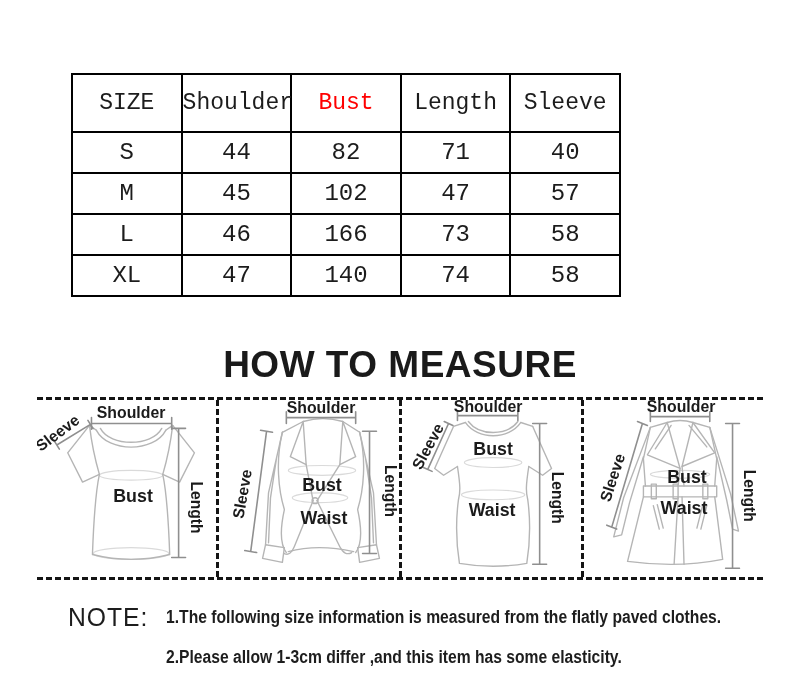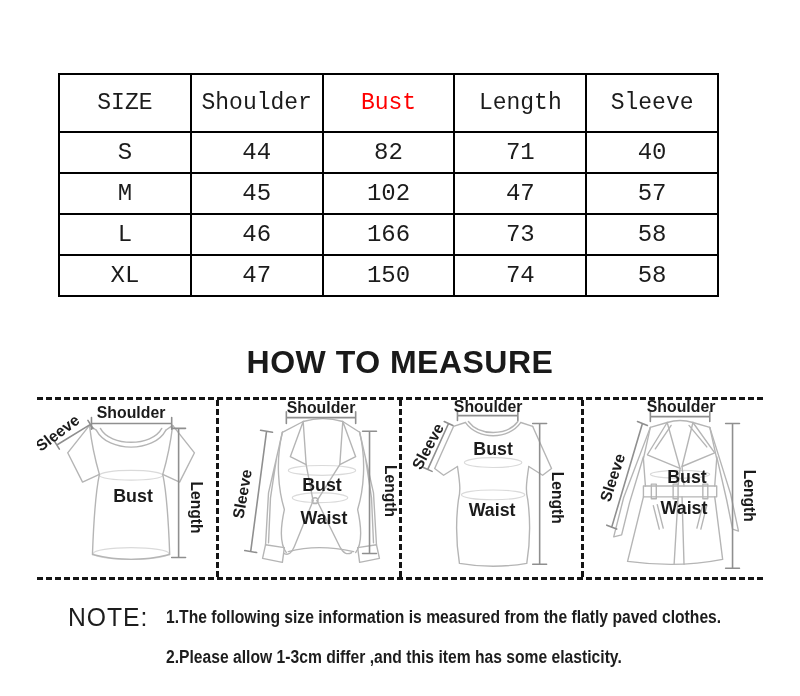--- a/index.html
+++ b/index.html
@@ -1,31 +1,31 @@
 <!DOCTYPE html>
 <html><head>
 <meta charset="utf-8">
 <style>
   html,body{margin:0;padding:0;background:#fff;}
   .page{position:relative;width:800px;height:696px;background:#ffffff;overflow:hidden;
         font-family:"Liberation Sans",sans-serif;}
 
   
-  table.size-table{position:absolute;top:73px;left:58px;width:661px;
+  table.size-table{position:absolute;top:73px;left:71px;width:550px;
     border-collapse:collapse;table-layout:fixed;
     font-family:"Liberation Mono","DejaVu Sans Mono",monospace;color:#1c1c1c;}
   table.size-table th,table.size-table td{
     border:2px solid #000;text-align:center;vertical-align:middle;
     font-weight:normal;font-size:24px;padding:0;}
   table.size-table th{height:56px;font-size:23px;}
   table.size-table td{height:39px;}
 
   
   .measure-title{position:absolute;top:344px;left:0;width:800px;margin:0;
-    text-align:center;font-size:32px;font-weight:bold;color:#1a1a1a;letter-spacing:.5px;}
+    text-align:center;font-size:37px;font-weight:bold;color:#1a1a1a;letter-spacing:.5px;}
   .measure-box{position:absolute;top:397px;left:37px;width:726px;height:183px;
     box-sizing:border-box;border-top:3px dashed #151515;border-bottom:3px dashed #151515;
     display:flex;}
   .panel{position:relative;flex:1 1 0;min-width:0;}
   .panel + .panel{border-left:3px dashed #151515;}
   .panel svg{display:block;width:100%;height:177px;}
 
   .art{stroke:#b5b5b5;stroke-width:1.4;fill:none;stroke-linejoin:round;stroke-linecap:round;}
   .hint{stroke:#dadada;stroke-width:1.2;fill:none;}
   .meas{stroke:#8f8f8f;stroke-width:1.6;fill:none;stroke-linecap:round;}
@@ -74,21 +74,21 @@
       <tr>
         <td>L</td>
         <td>46</td>
         <td>166</td>
         <td>73</td>
         <td>58</td>
       </tr>
       <tr>
         <td>XL</td>
         <td>47</td>
-        <td>150</td>
+        <td>140</td>
         <td>74</td>
         <td>58</td>
       </tr>
     </tbody>
   </table>
 
   <h1 class="measure-title">HOW TO MEASURE</h1>
 
   <div class="measure-box">
 

